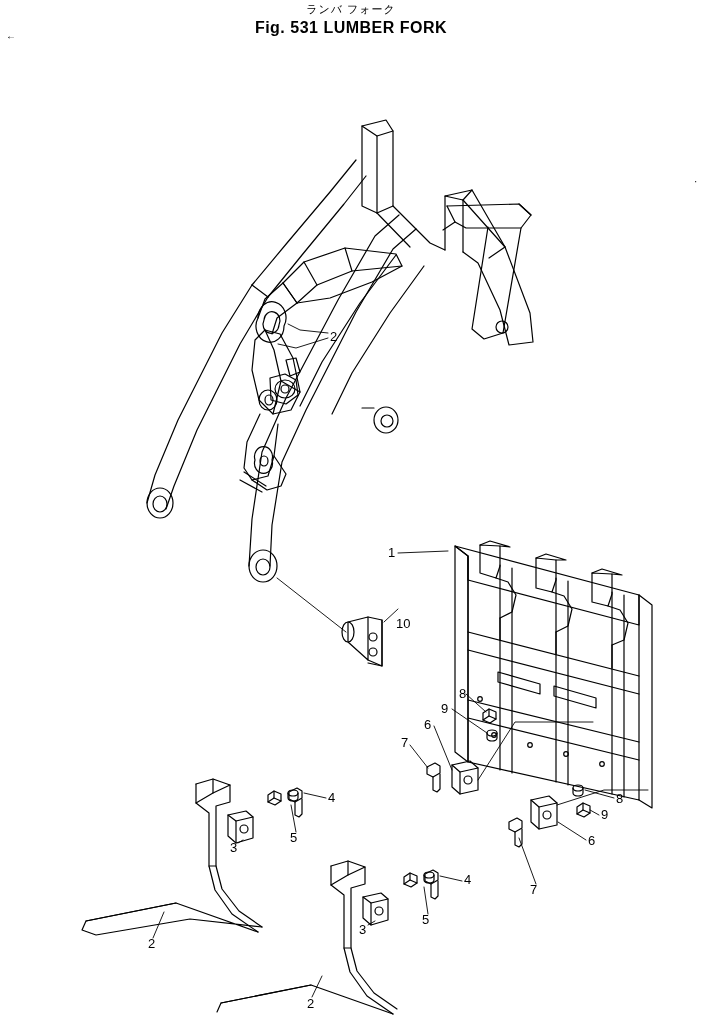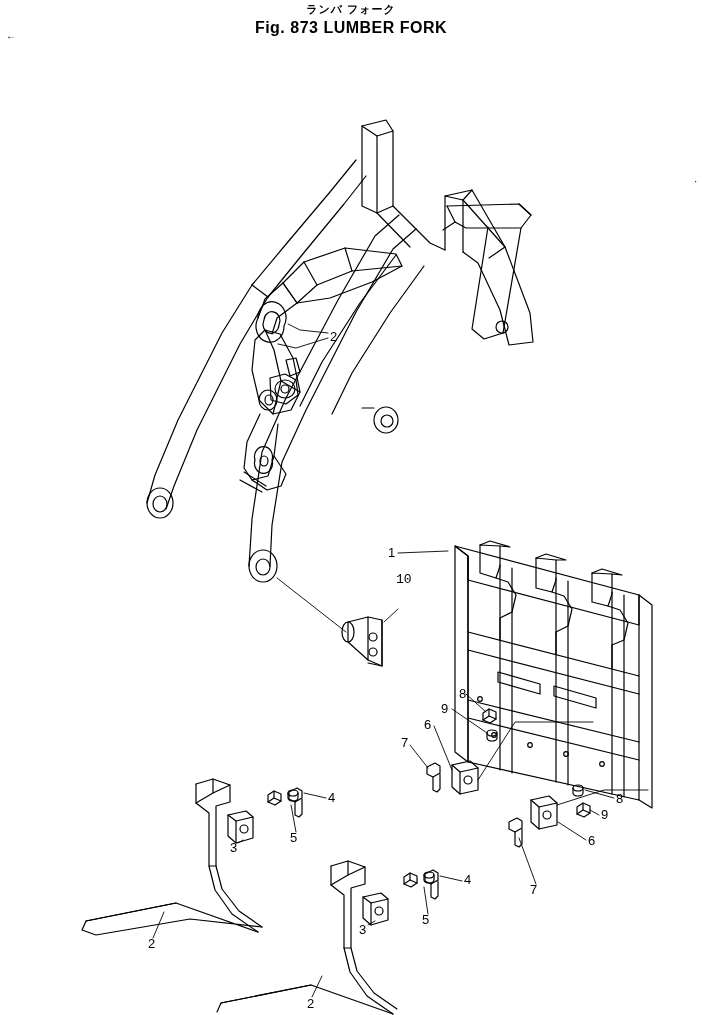--- a/index.html
+++ b/index.html
@@ -20,21 +20,21 @@
     width: 702px;
     height: 1015px;
   }
   .title-jp {
     position: absolute;
     top: 2px;
     left: 0;
     width: 702px;
     text-align: center;
     font-size: 11px;
-    font-weight: bold;
+    font-weight: normal;
     letter-spacing: 1px;
   }
   .title-en {
     position: absolute;
     top: 19px;
     left: 0;
     width: 702px;
     text-align: center;
     font-size: 16px;
     font-weight: bold;
@@ -62,21 +62,21 @@
 </style>
 </head>
 <body>
 
 <div id="page">
 
   <div class="corner-mark" style="left:6px; top:30px;">←</div>
   <div class="corner-mark" style="left:694px; top:176px;">·</div>
 
   <div class="title-jp">ランバ  フォーク</div>
-  <div class="title-en">Fig. 873   LUMBER FORK</div>
+  <div class="title-en">Fig. 531   LUMBER FORK</div>
 
   <svg class="drawing" viewBox="0 0 702 1015">
     <g fill="none" stroke="#000000" stroke-width="1.2" stroke-linejoin="round" stroke-linecap="round">
 
       <g>
         <path d="M362,126 L386,120 L393,131 L393,206 L377,213 L362,206 Z"></path>
         <path d="M362,126 L377,136 L377,213"></path>
         <path d="M377,136 L393,131"></path>
         <path d="M393,206 L430,243 L445,250"></path>
         <path d="M377,213 L410,247"></path>
@@ -366,21 +366,21 @@
         <path d="M368,925 L375,921"></path>
 
         <path d="M312,997 L322,976"></path>
       </g>
 
     </g>
   </svg>
 
   <div class="callout" style="left:330px; top:329px;">2</div>
   <div class="callout" style="left:388px; top:545px;">1</div>
-  <div class="callout" style="left:396px; top:572px;font-family:Liberation Mono, monospace;">10</div>
+  <div class="callout" style="left:396px; top:616px;">10</div>
   <div class="callout" style="left:459px; top:686px;">8</div>
   <div class="callout" style="left:441px; top:701px;">9</div>
   <div class="callout" style="left:424px; top:717px;">6</div>
   <div class="callout" style="left:401px; top:735px;">7</div>
   <div class="callout" style="left:616px; top:791px;">8</div>
   <div class="callout" style="left:601px; top:807px;">9</div>
   <div class="callout" style="left:588px; top:833px;">6</div>
   <div class="callout" style="left:530px; top:882px;">7</div>
   <div class="callout" style="left:328px; top:790px;">4</div>
   <div class="callout" style="left:290px; top:830px;">5</div>

